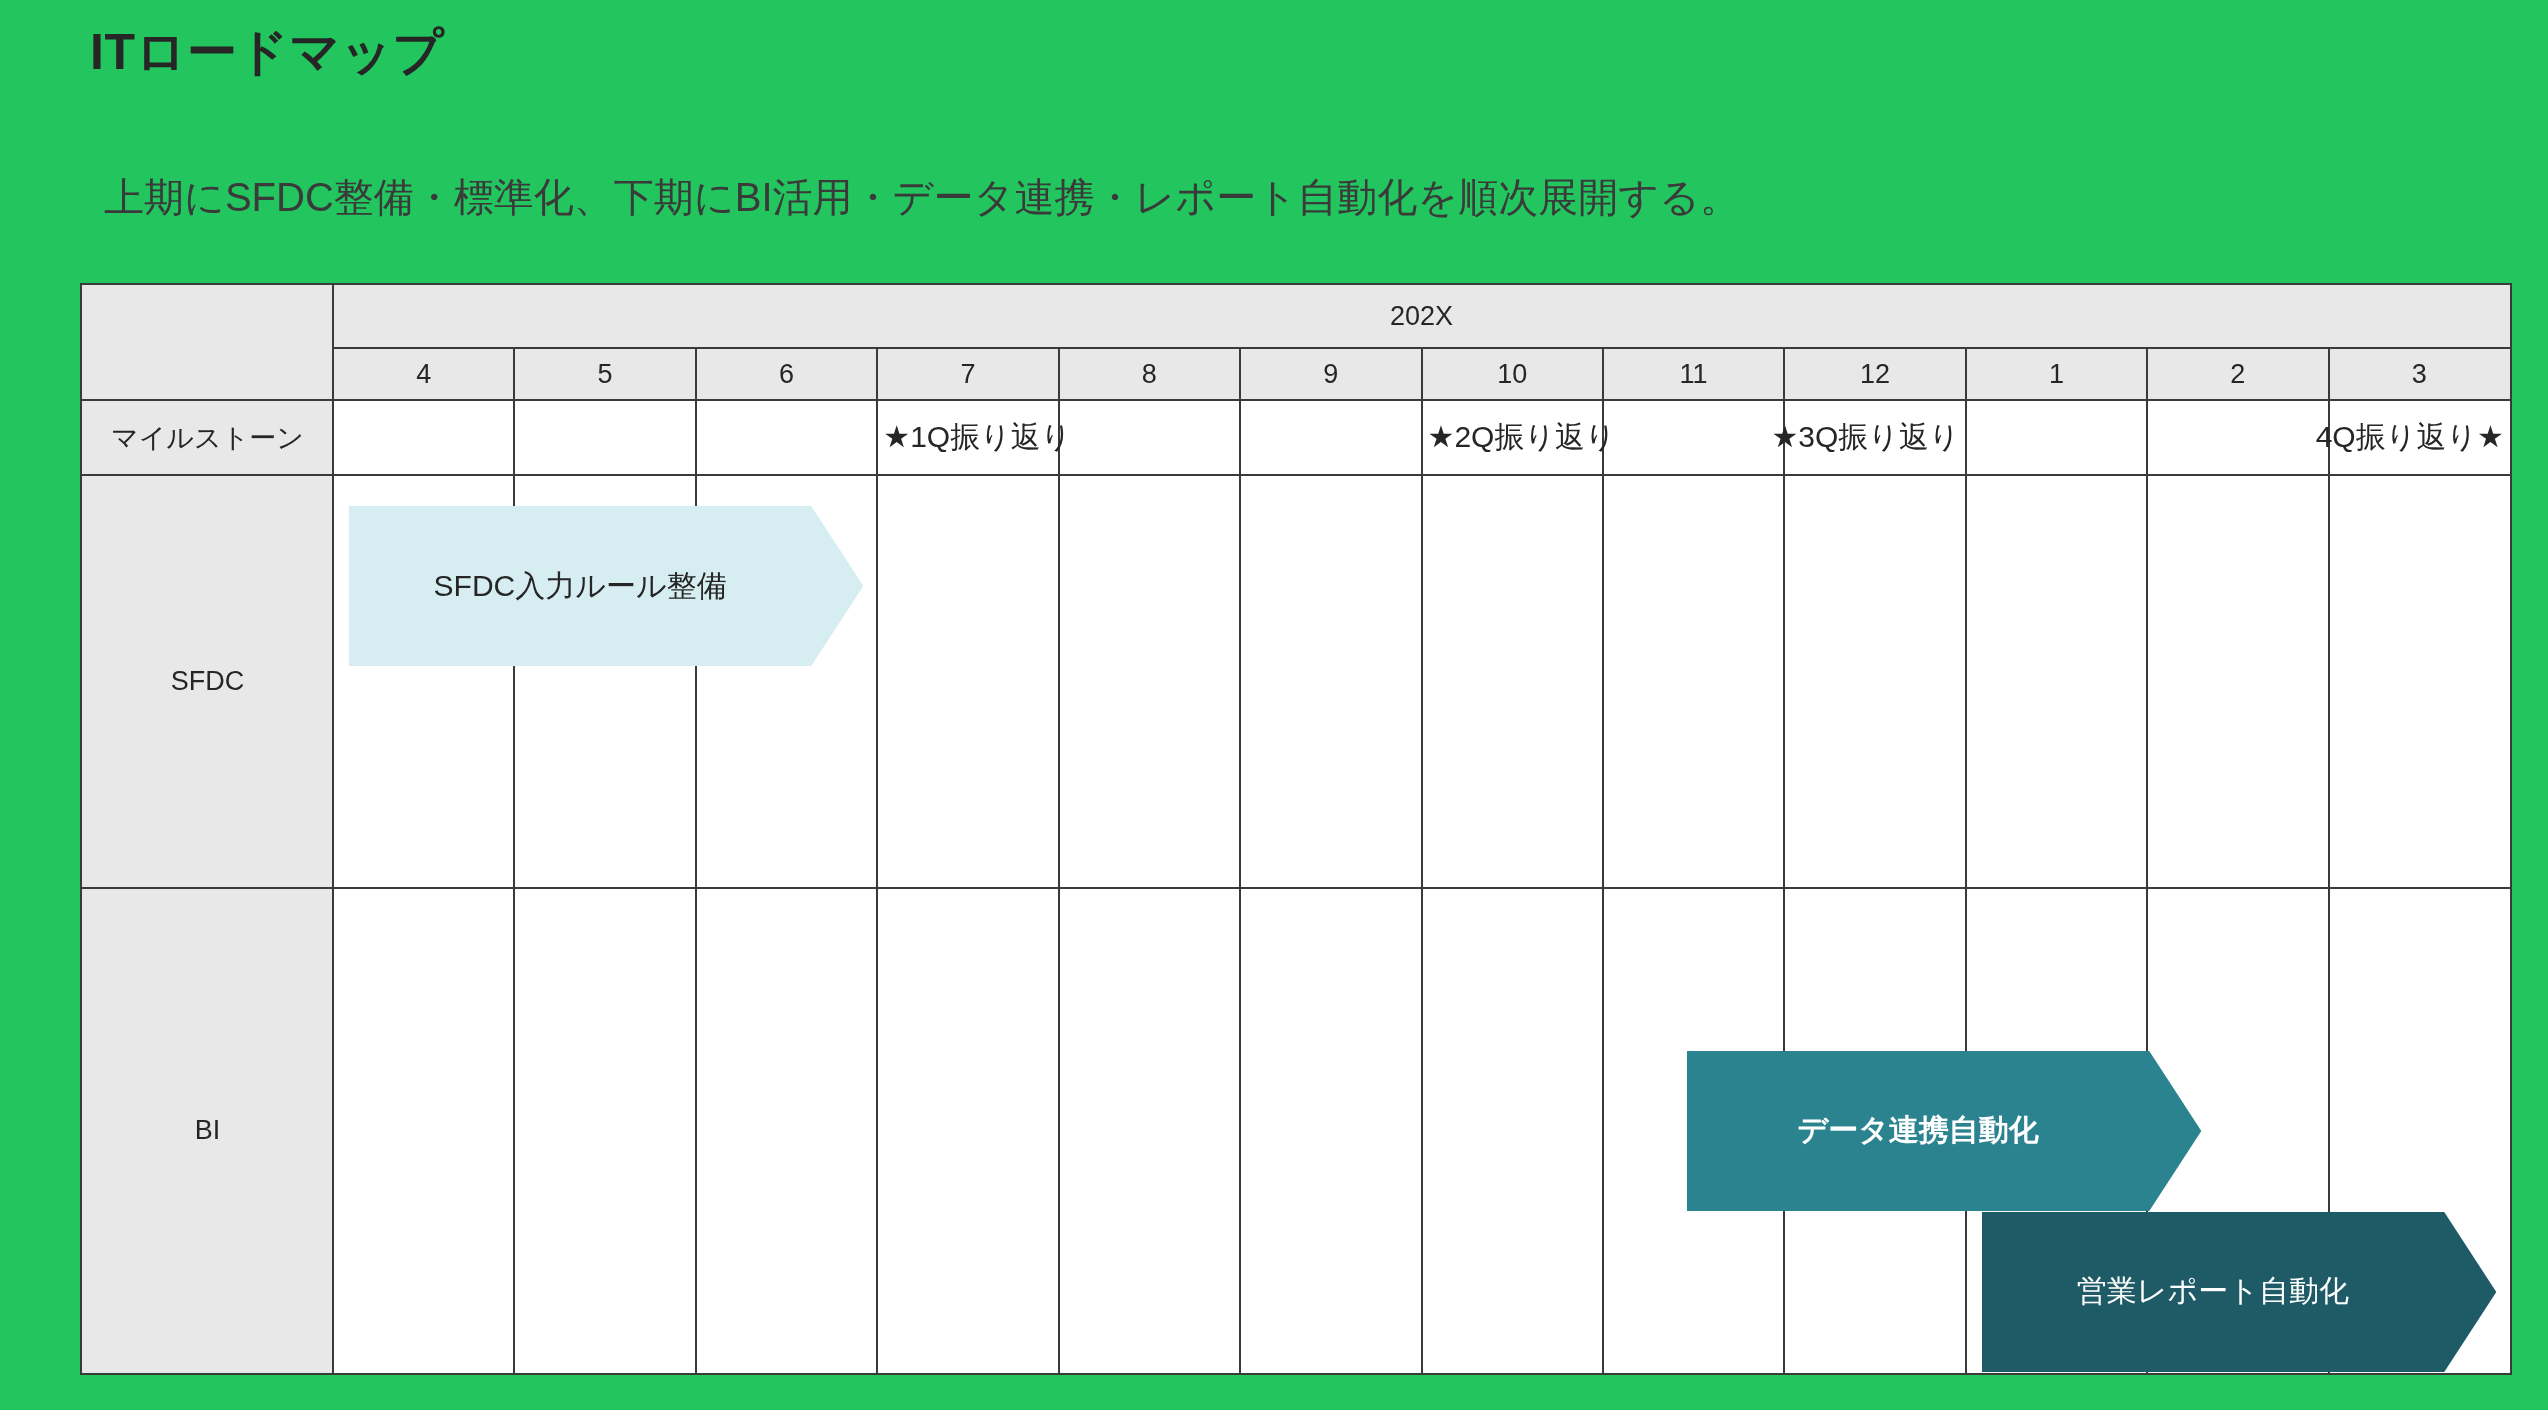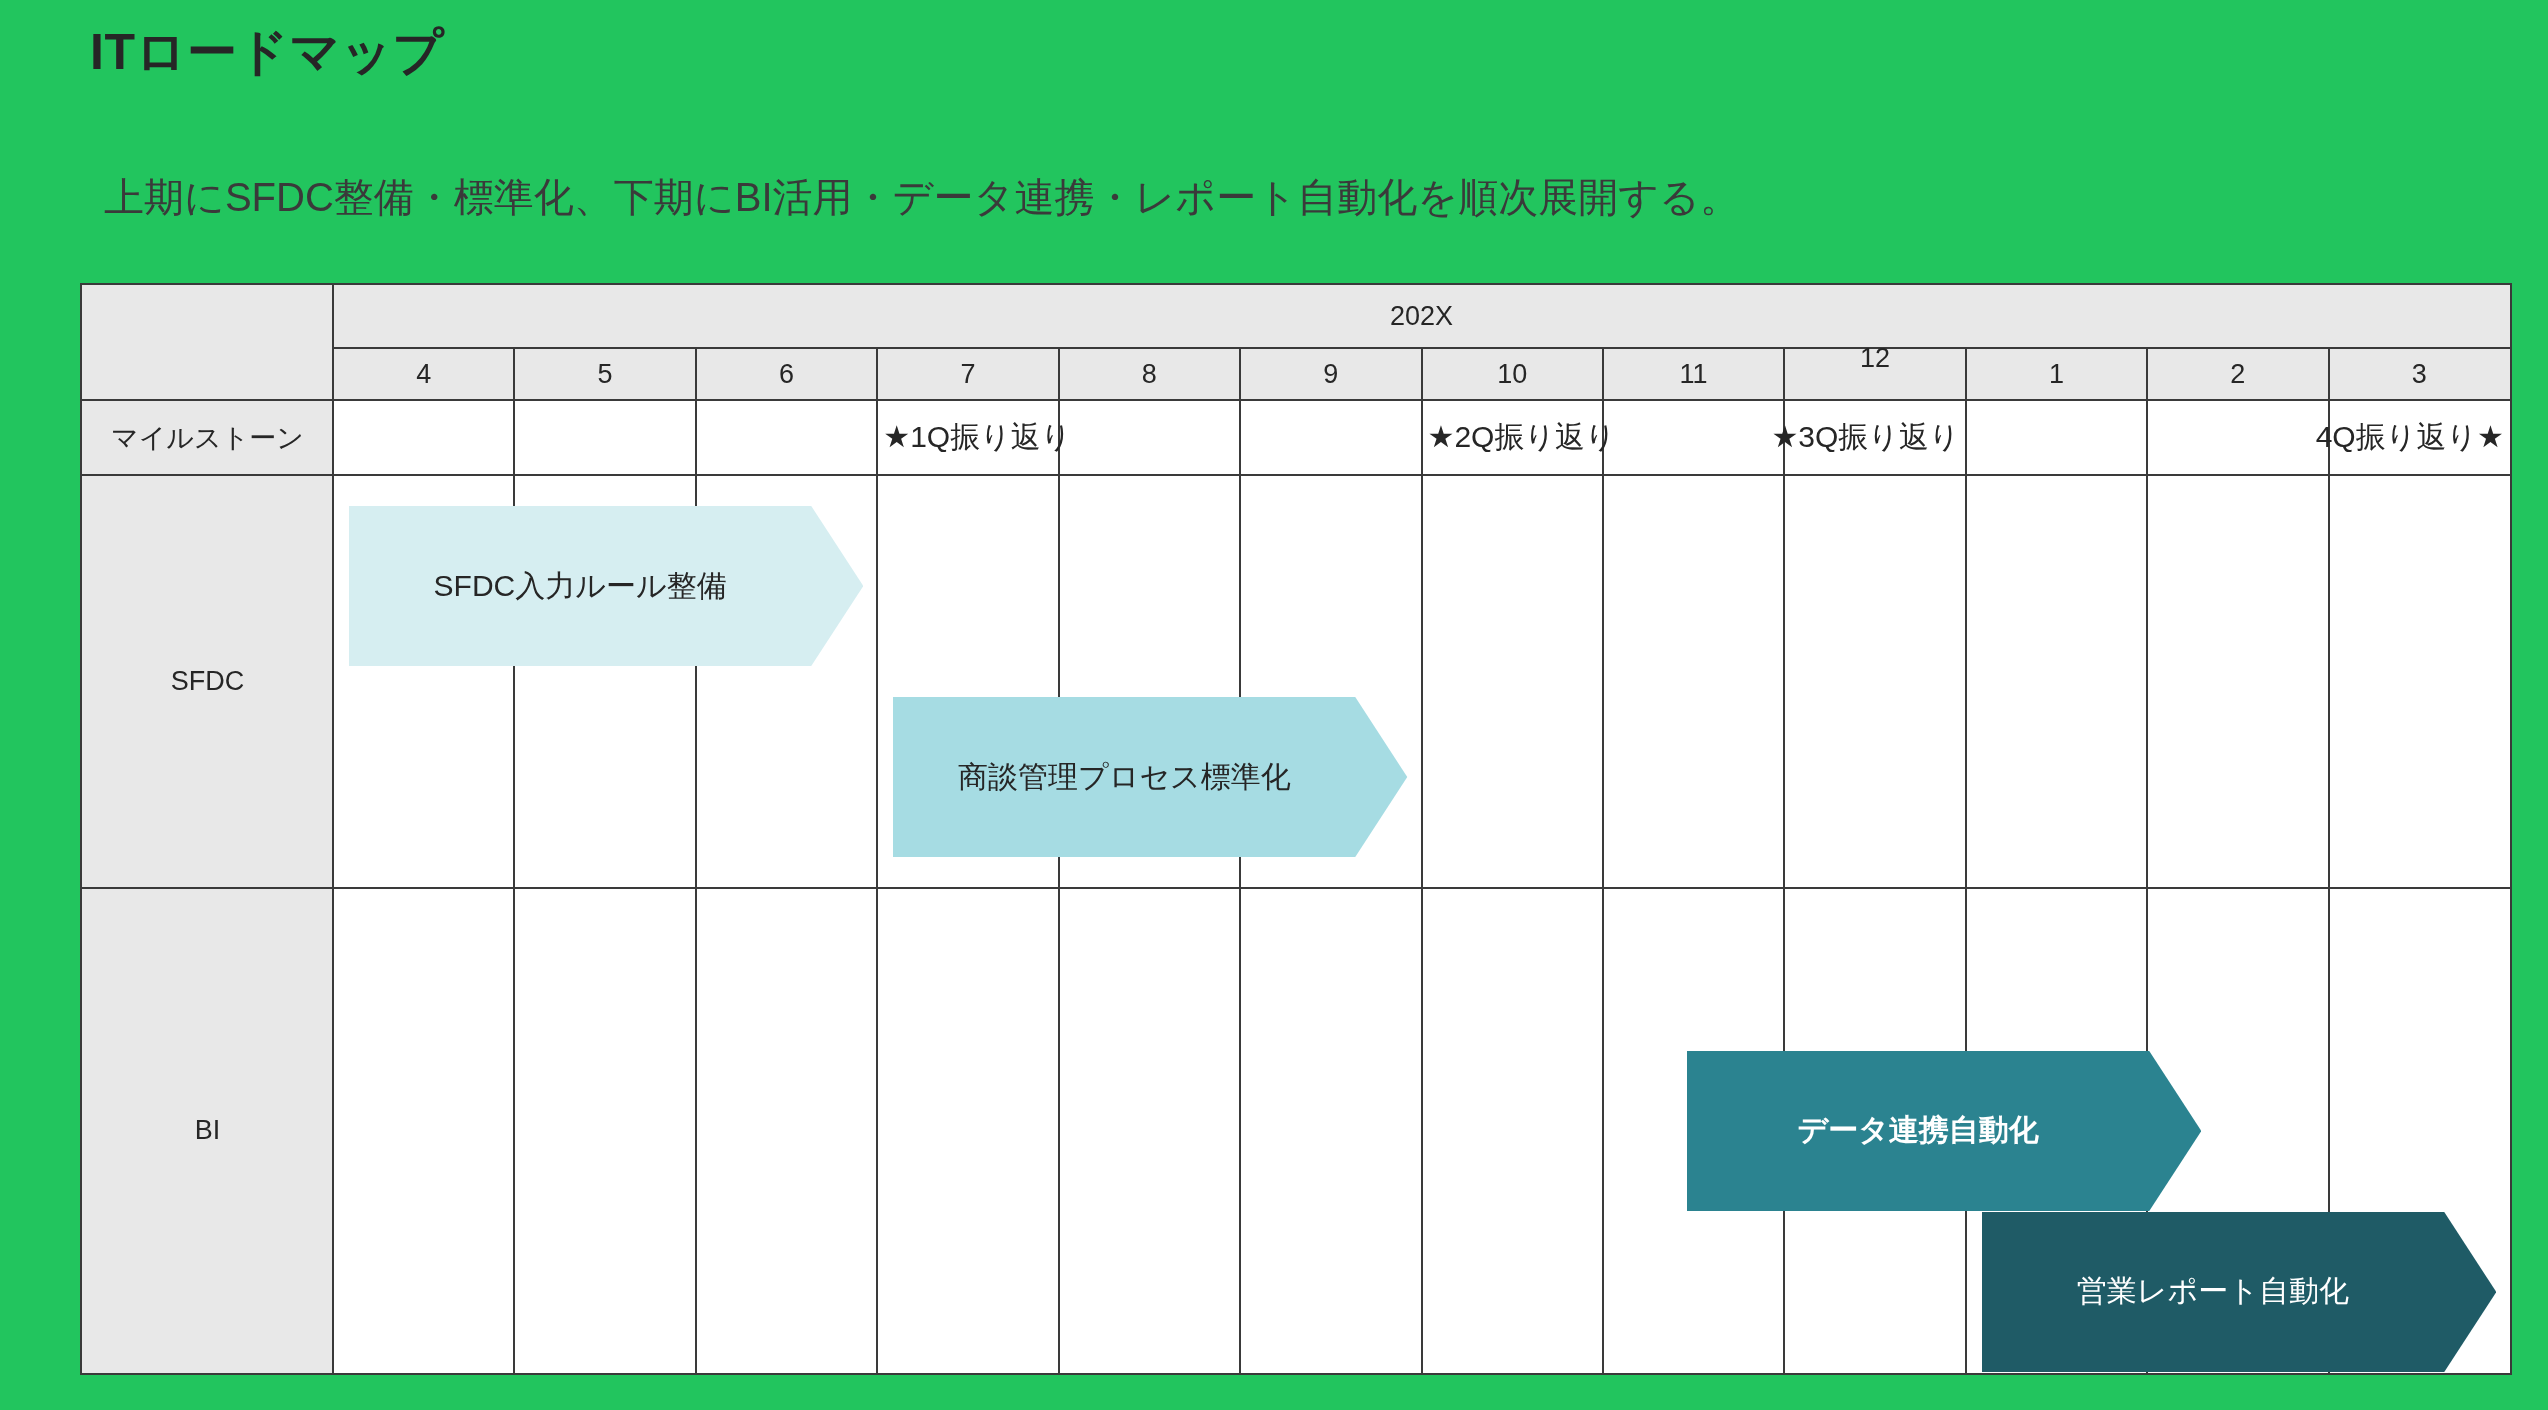--- a/index.html
+++ b/index.html
@@ -95,42 +95,36 @@
       <div class="hline" style="top: 602px; left: 0px; width: 2428px; right: auto; background: rgb(58, 58, 58);"></div>
       <div class="hdr-year" style="left: 251px; top: 0px; width: 2177px; height: 63px;">202X</div>
       <div class="hdr-month" style="left: 251px; top: 63px; width: 181.417px; height: 52px;">4</div>
       <div class="hdr-month" style="left: 432.417px; top: 63px; width: 181.417px; height: 52px;">5</div>
       <div class="hdr-month" style="left: 613.833px; top: 63px; width: 181.417px; height: 52px;">6</div>
       <div class="hdr-month" style="left: 795.25px; top: 63px; width: 181.417px; height: 52px;">7</div>
       <div class="hdr-month" style="left: 976.667px; top: 63px; width: 181.417px; height: 52px;">8</div>
       <div class="hdr-month" style="left: 1158.08px; top: 63px; width: 181.417px; height: 52px;">9</div>
       <div class="hdr-month" style="left: 1339.5px; top: 63px; width: 181.417px; height: 52px;">10</div>
       <div class="hdr-month" style="left: 1520.92px; top: 63px; width: 181.417px; height: 52px;">11</div>
-      <div class="hdr-month" style="left: 1702.33px; top: 47px; width: 181.417px; height: 52px; text-align: center;">12</div>
+      <div class="hdr-month" style="left: 1702.33px; top: 63px; width: 181.417px; height: 52px; text-align: center;">12</div>
       <div class="hdr-month" style="left: 1883.75px; top: 63px; width: 181.417px; height: 52px;">1</div>
       <div class="hdr-month" style="left: 2065.17px; top: 63px; width: 181.417px; height: 52px;">2</div>
       <div class="hdr-month" style="left: 2246.58px; top: 63px; width: 181.417px; height: 52px;">3</div>
       <div class="rowlabel" style="top: 115px; height: 75px;">マイルストーン</div>
       <div class="rowlabel" style="top: 190px; height: 413px;">SFDC</div>
       <div class="rowlabel" style="top: 603px; height: 485px;">BI</div>
       <div class="ms" style="top: 136.5px; left: 801.25px;">★1Q振り返り</div>
       <div class="ms" style="top: 136.5px; left: 1345.5px;">★2Q振り返り</div>
       <div class="ms" style="top: 136.5px; left: auto; right: 550.25px;">★3Q振り返り</div>
       <div class="ms" style="top: 136.5px; left: auto; right: 6px;">4Q振り返り★</div>
       <div class="bar" style="left: 267px; top: 221px; width: 514.25px; height: 160px;">
         <svg viewBox="0 0 514.2499999999999 160" preserveAspectRatio="none">
           <polygon points="0,0 462.2499999999999,0 514.2499999999999,80 462.2499999999999,160 0,160" fill="#d6eef1"></polygon>
         </svg>
         <div class="lbl" style="color: rgb(38, 38, 38); padding-right: 52px;">SFDC入力ルール整備</div>
-      </div>
-      <div class="bar" style="left: 811.25px; top: 412px; width: 514.25px; height: 160px;">
-        <svg viewBox="0 0 514.25 160" preserveAspectRatio="none">
-          <polygon points="0,0 462.25,0 514.25,80 462.25,160 0,160" fill="#a6dce3"></polygon>
-        </svg>
-        <div class="lbl" style="color: rgb(38, 38, 38); padding-right: 52px;">商談管理プロセス標準化</div>
       </div>
       <div class="bar" style="left: 1605px; top: 765.5px; width: 514.25px; height: 160px; font-weight: bold;">
         <svg viewBox="0 0 514.25 160" preserveAspectRatio="none">
           <polygon points="0,0 462.25,0 514.25,80 462.25,160 0,160" fill="#2b8390"></polygon>
         </svg>
         <div class="lbl" style="color: rgb(255, 255, 255); padding-right: 52px;">データ連携自動化</div>
       </div>
       <div class="bar" style="left: 1899.75px; top: 926.75px; width: 514.25px; height: 160px;">
         <svg viewBox="0 0 514.2499999999995 160" preserveAspectRatio="none">
           <polygon points="0,0 462.24999999999955,0 514.2499999999995,80 462.24999999999955,160 0,160" fill="#1f5b66"></polygon>

